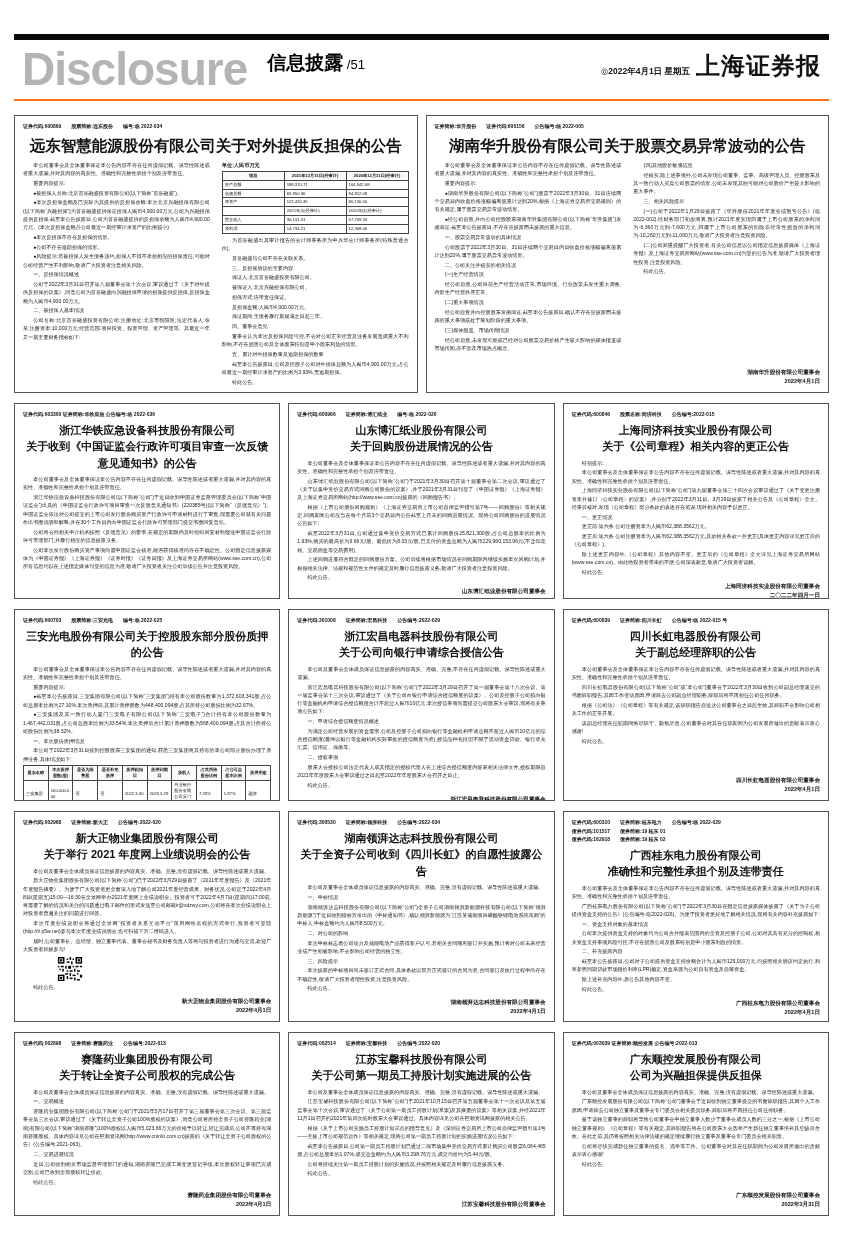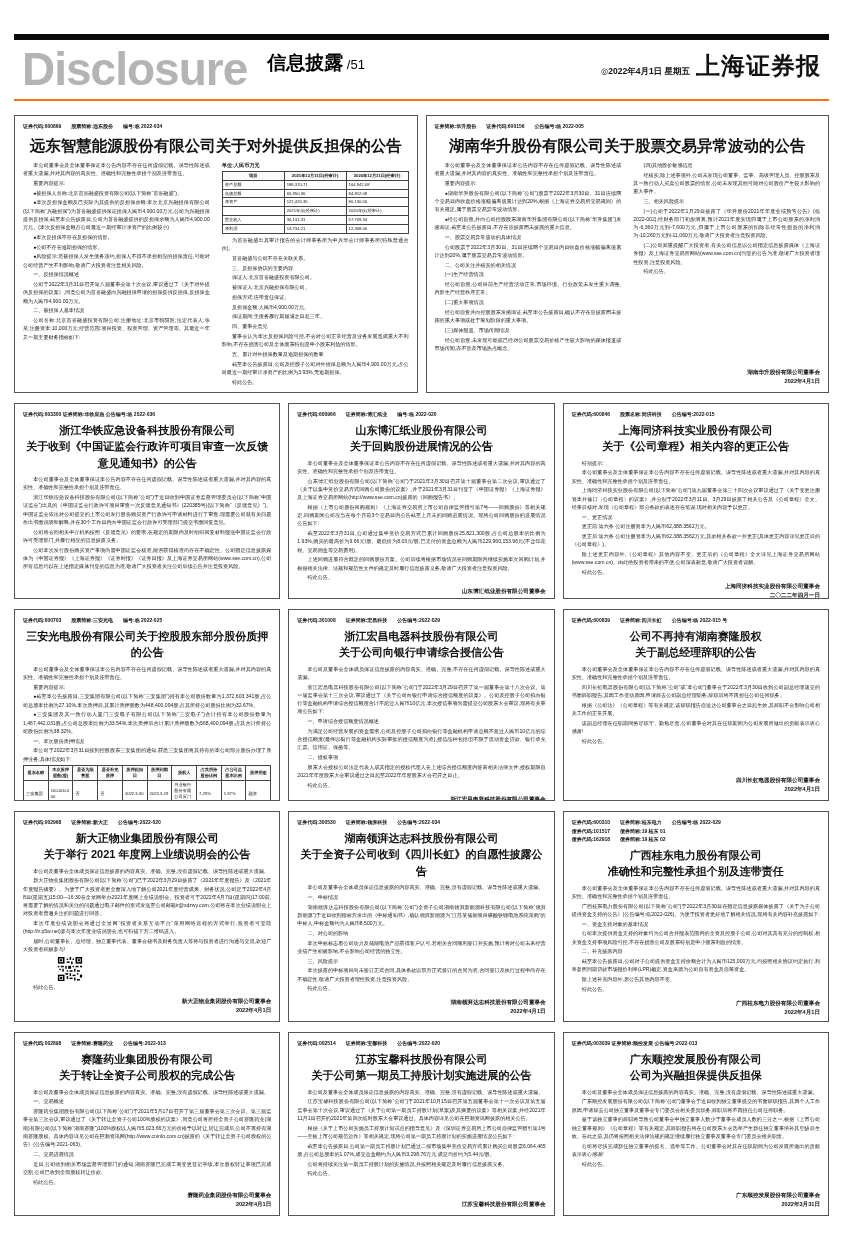--- a/index.html
+++ b/index.html
@@ -298,21 +298,21 @@
         </div>
       <div class="sig-block">
         <div class="sig">浙江宏昌电器科技股份有限公司董事会</div>
 
       </div>
     </div>
 
     <div class="box span2">
       <div class="meta"><div>证券代码:600839　　证券简称:四川长虹　　公告编号:临 2022-015 号</div></div>
       <div class="title">
-          <div>公司不再持有湖南赛隆股权</div>
+          <div>四川长虹电器股份有限公司</div>
           <div>关于副总经理辞职的公告</div>
         </div>
       <div class="body">
           <p>本公司董事会及全体董事保证本公告内容不存在任何虚假记载、误导性陈述或者重大遗漏,并对其内容的真实性、准确性和完整性承担个别及连带责任。</p>
           <p>四川长虹电器股份有限公司(以下简称“公司”或“本公司”)董事会于2022年3月30日收到公司副总经理递交的书面辞职报告,其因工作变动原因,申请辞去公司副总经理职务,辞职后将不再担任公司任何职务。</p>
           <p>根据《公司法》《公司章程》等有关规定,该辞职报告自送达公司董事会之日起生效,其辞职不会影响公司相关工作的正常开展。</p>
           <p>该副总经理在任职期间恪尽职守、勤勉尽责,公司董事会对其在任职期间为公司发展所做出的贡献表示衷心感谢!</p>
           <p>特此公告。</p>
         </div>
       <div class="sig-block">

